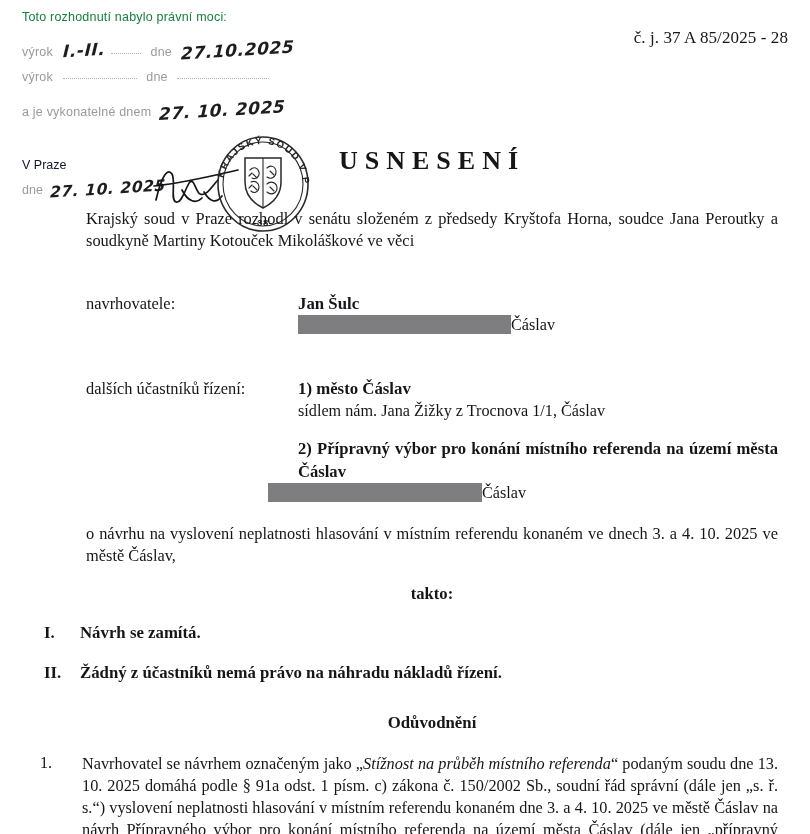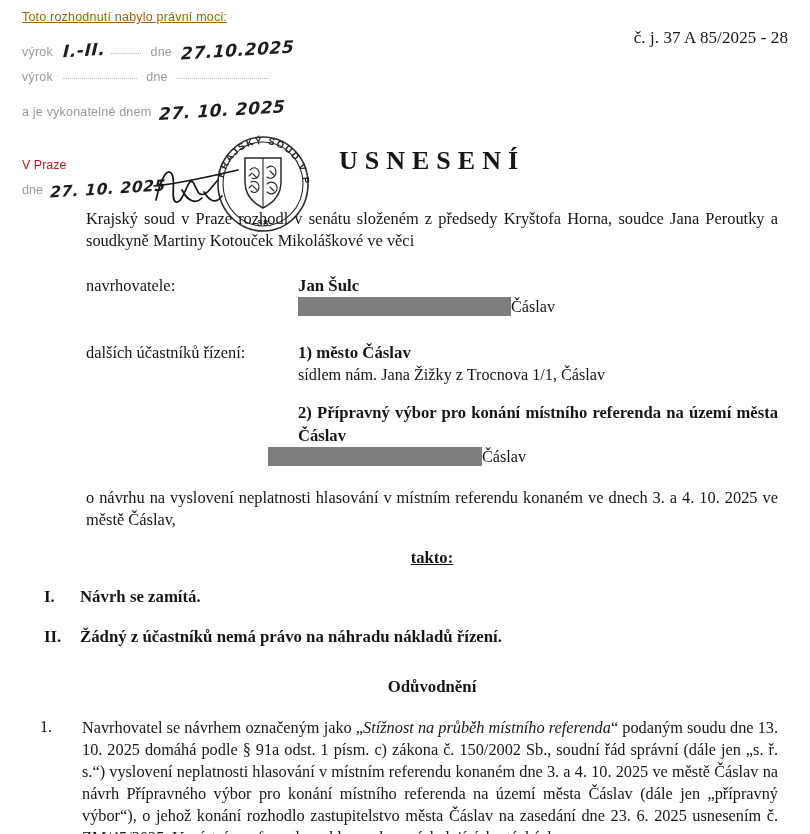--- a/index.html
+++ b/index.html
@@ -34,21 +34,21 @@
     font-family: "Liberation Sans", "DejaVu Sans", sans-serif;
     color: #9a9a9e;
     font-size: 12.5px;
     letter-spacing: .2px;
   }
   .force-line {
     position: relative;
     height: 30px;
     white-space: nowrap;
   }
-  .fs-faint { color: #a16207; text-decoration: underline; }
+  .fs-faint { color: #15803d; }
   .dots {
     display: inline-block;
     border-bottom: 1.5px dotted #b4b4b8;
     vertical-align: 2px;
   }
   .hand {
     font-family: "DejaVu Sans", sans-serif;
     color: #1d1d20;
     font-size: 17px;
     font-weight: 700;
@@ -56,21 +56,21 @@
     letter-spacing: .6px;
     transform: rotate(-3.5deg) skewX(-6deg);
     display: inline-block;
   }
   .hand.sm { font-size: 15.5px; }
   .place-line {
     position: absolute;
     left: 22px;
     top: 158px;
     font-family: "Liberation Sans", "DejaVu Sans", sans-serif;
-    color: #b91c1c;
+    color: #0f172a;
     font-size: 12.5px;
   }
   .place-date {
     position: absolute;
     left: 22px;
     top: 180px;
     font-family: "Liberation Sans", "DejaVu Sans", sans-serif;
     color: #9a9a9e;
     font-size: 12.5px;
     white-space: nowrap;
@@ -127,21 +127,21 @@
   }
   .just {
     text-align: justify;
     text-justify: inter-word;
   }
   .senate { margin: 0; }
 
   .party-row {
     display: flex;
     align-items: flex-start;
-    margin-top: 23px;
+    margin-top: 41px;
   }
   .party-label {
     width: 212px;
     flex: 0 0 212px;
     font-size: 16.4px;
   }
   .party-label.wide { width: 212px; }
   .party-body { flex: 1 1 auto; }
   .party-name {
     font-weight: 700;
@@ -164,21 +164,20 @@
   .redact.r2 { width: 214px; }
 
   .subject {
     margin-top: 18px;
   }
 
   .center-bold {
     text-align: center;
     font-weight: 700;
     font-size: 16.6px;
-    text-decoration: underline;
   }
   .takto { margin-top: 14px; }
 
   .verdict {
     display: flex;
     margin-top: 17px;
     font-weight: 700;
     font-size: 16.8px;
   }
   .verdict .num {

